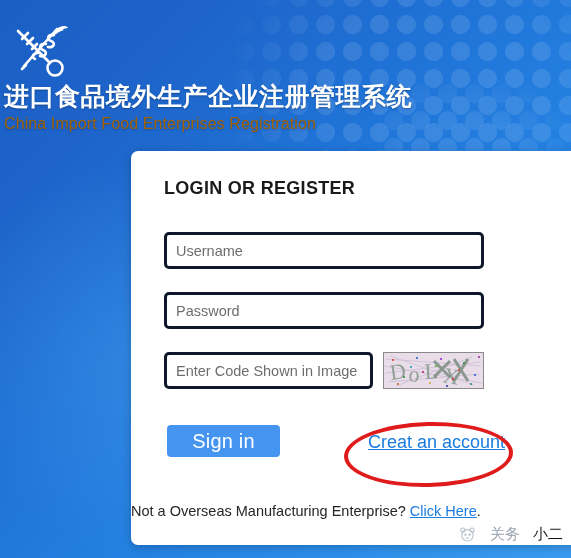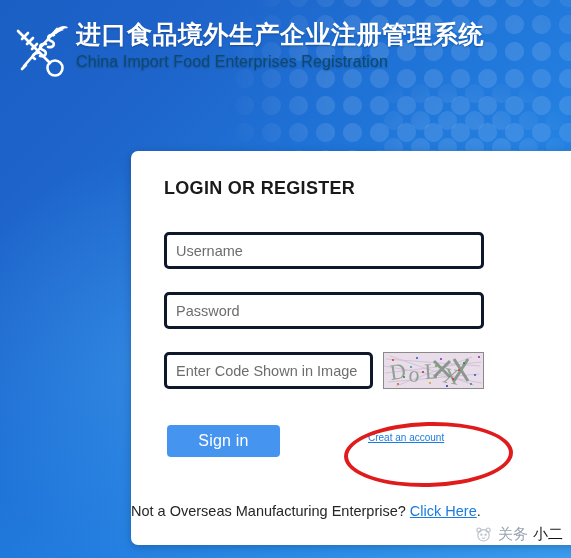--- a/index.html
+++ b/index.html
@@ -65,20 +65,21 @@
   .header {
     position: absolute;
     left: 0;
     top: 0;
     width: 517px;
     height: 92px;
     display: flex;
     align-items: flex-start;
     padding-top: 22px;
     box-sizing: border-box;
+    flex-direction: column;
   }
   .logo-wrap {
     width: 64px;
     height: 62px;
     margin-left: 8px;
     flex: 0 0 auto;
     display: flex;
     align-items: center;
     justify-content: center;
   }
@@ -90,21 +91,21 @@
     font-size: 25px;
     font-weight: bold;
     color: #ffffff;
     letter-spacing: 0.5px;
     text-shadow: 0 1px 2px rgba(0,0,0,0.28);
     white-space: nowrap;
   }
   .title-en {
     margin-top: 7px;
     font-size: 16px;
-    color: #0c4a6e;
+    color: #a16207;
     letter-spacing: 0.1px;
     text-shadow: 0 1px 2px rgba(0,0,0,0.25);
     white-space: nowrap;
   }
 
   
   .card {
     position: absolute;
     left: 131px;
     top: 151px;
@@ -163,31 +164,31 @@
     position: absolute;
     left: 36px;
     top: 274px;
     width: 113px;
     height: 32px;
     background: #4595f0;
     border: none;
     border-radius: 4px;
     color: #ffffff;
     font-family: "Liberation Sans", sans-serif;
-    font-size: 16px;
+    font-size: 20px;
     letter-spacing: 0.2px;
     cursor: pointer;
     padding: 0;
   }
 
   .create-link {
     position: absolute;
     left: 237px;
     top: 281px;
-    font-size: 10px;
+    font-size: 18px;
     color: #1a7ce0;
     text-decoration: underline;
     cursor: pointer;
     white-space: nowrap;
   }
 
   .annot-ellipse {
     position: absolute;
     left: 213px;
     top: 271px;
@@ -215,21 +216,21 @@
     cursor: pointer;
   }
 
   
   .watermark {
     position: absolute;
     right: 8px;
     bottom: 14px;
     display: flex;
     align-items: flex-start;
-    gap: 5px;
+    gap: 13px;
     font-size: 15px;
     color: #8f9ba6;
     opacity: 0.92;
     pointer-events: none;
     white-space: nowrap;
   }
   .watermark .wm-text-dark { color: #000000; }
   .wm-icon { width: 19px; height: 19px; display: block; opacity: 0.65; }
 </style>
 </head>

